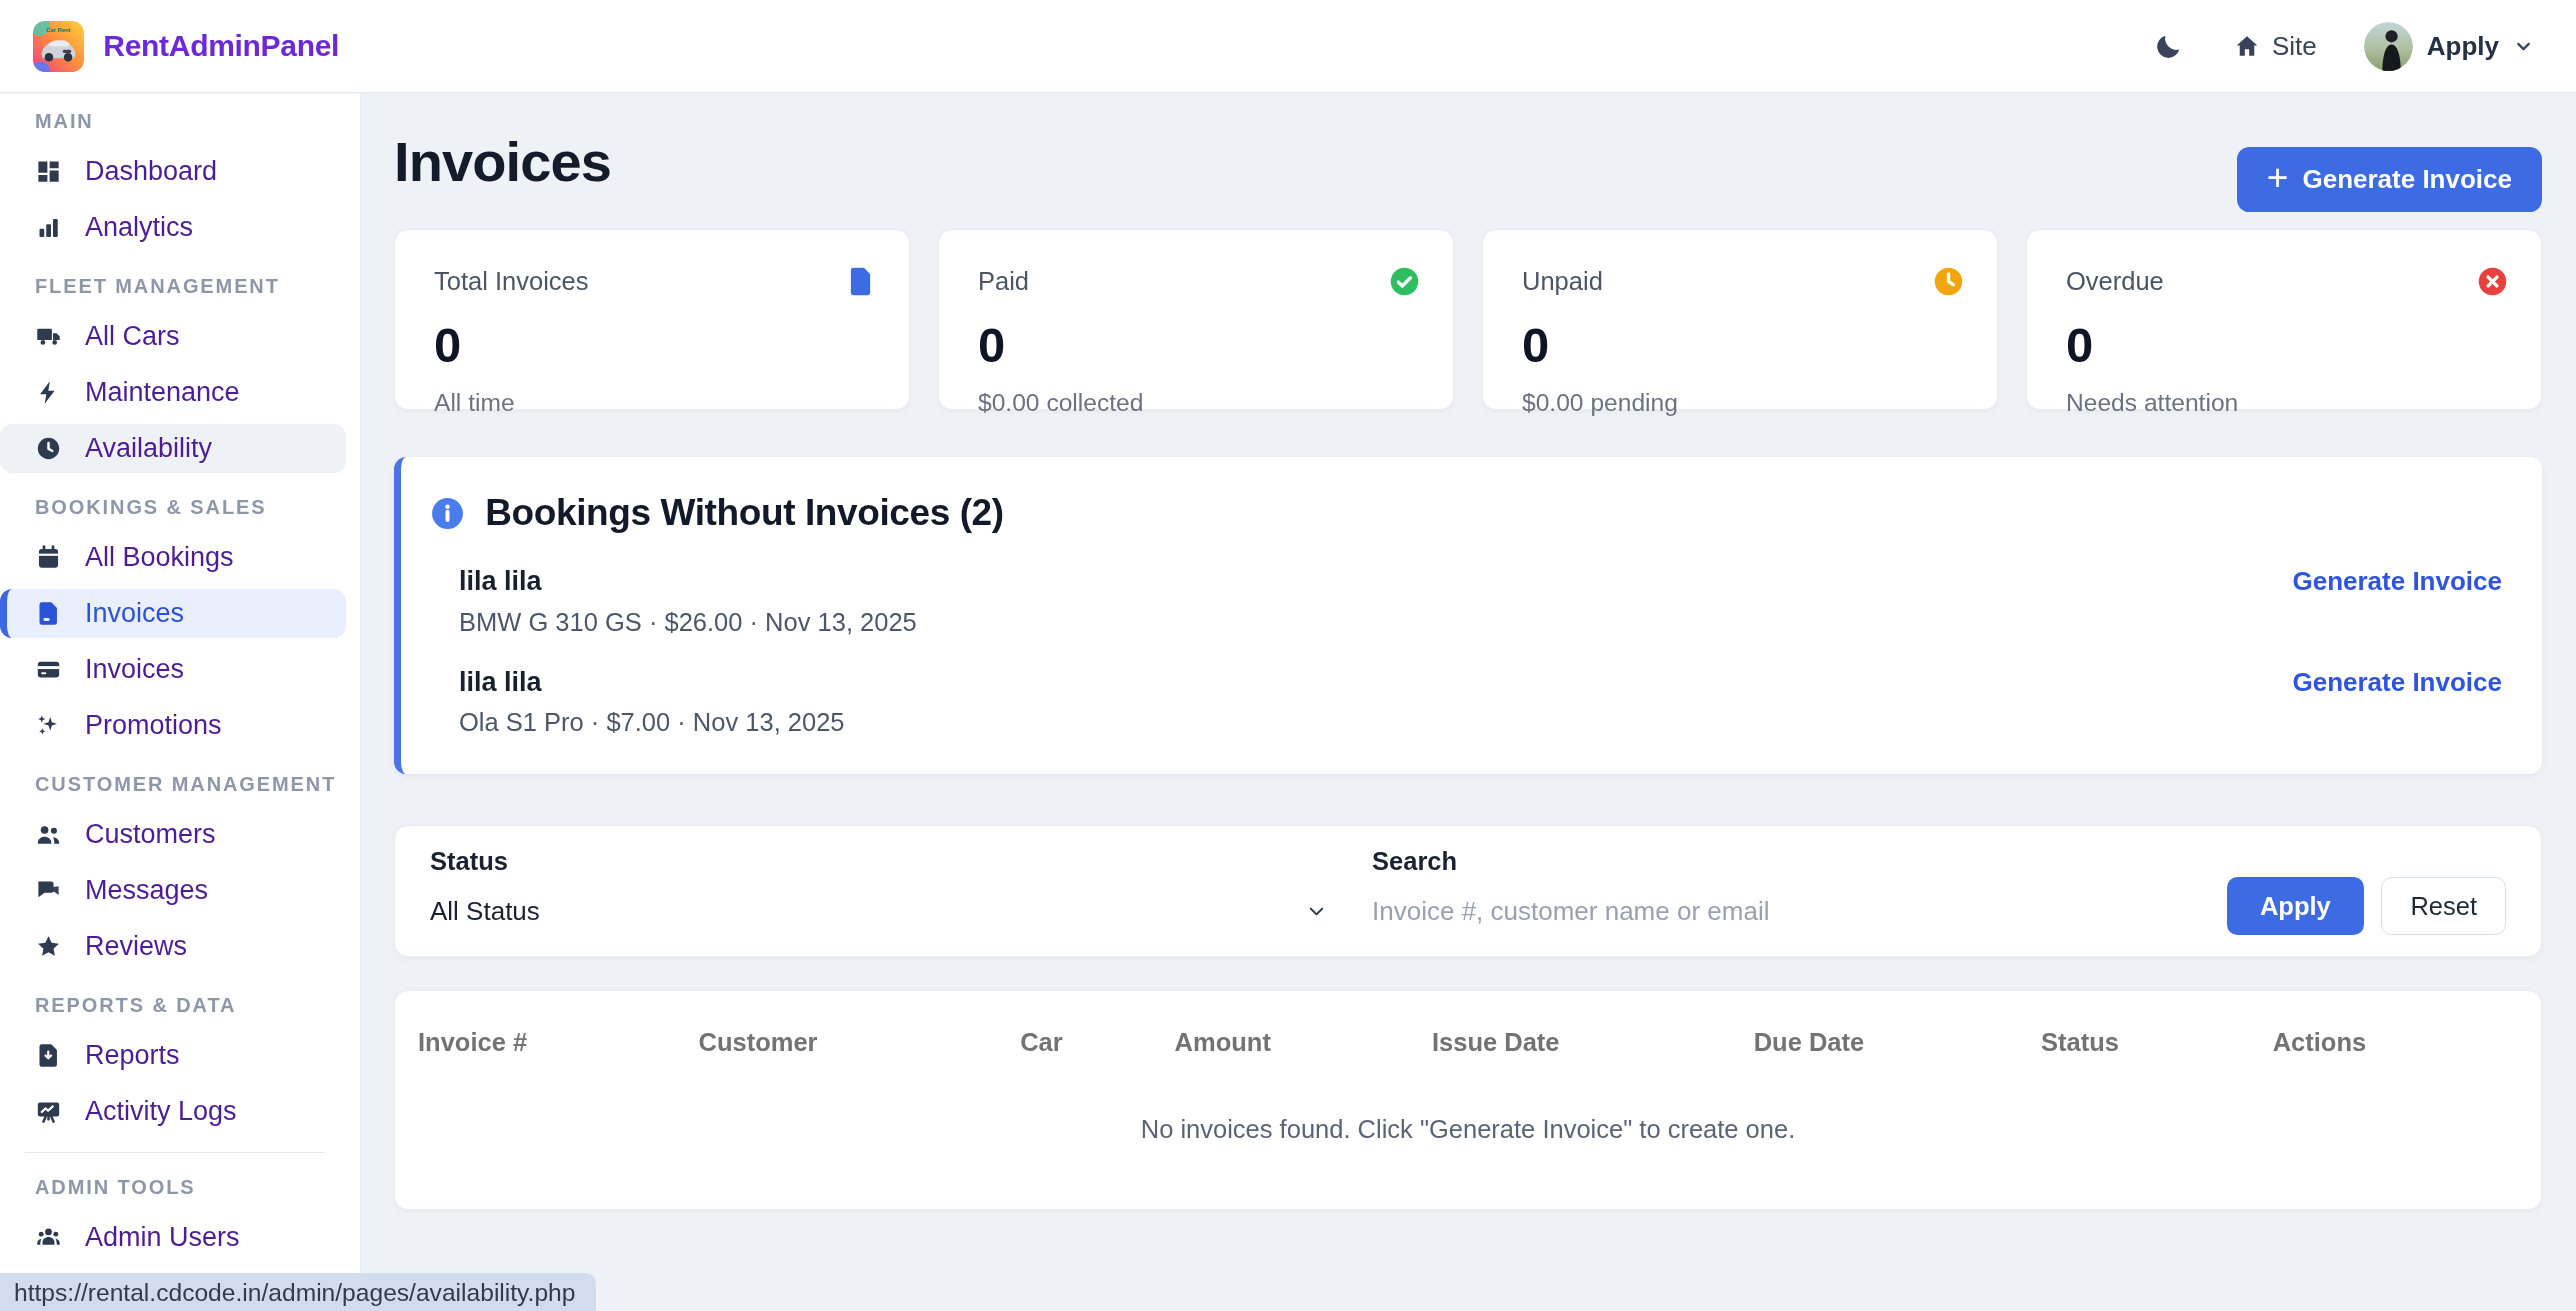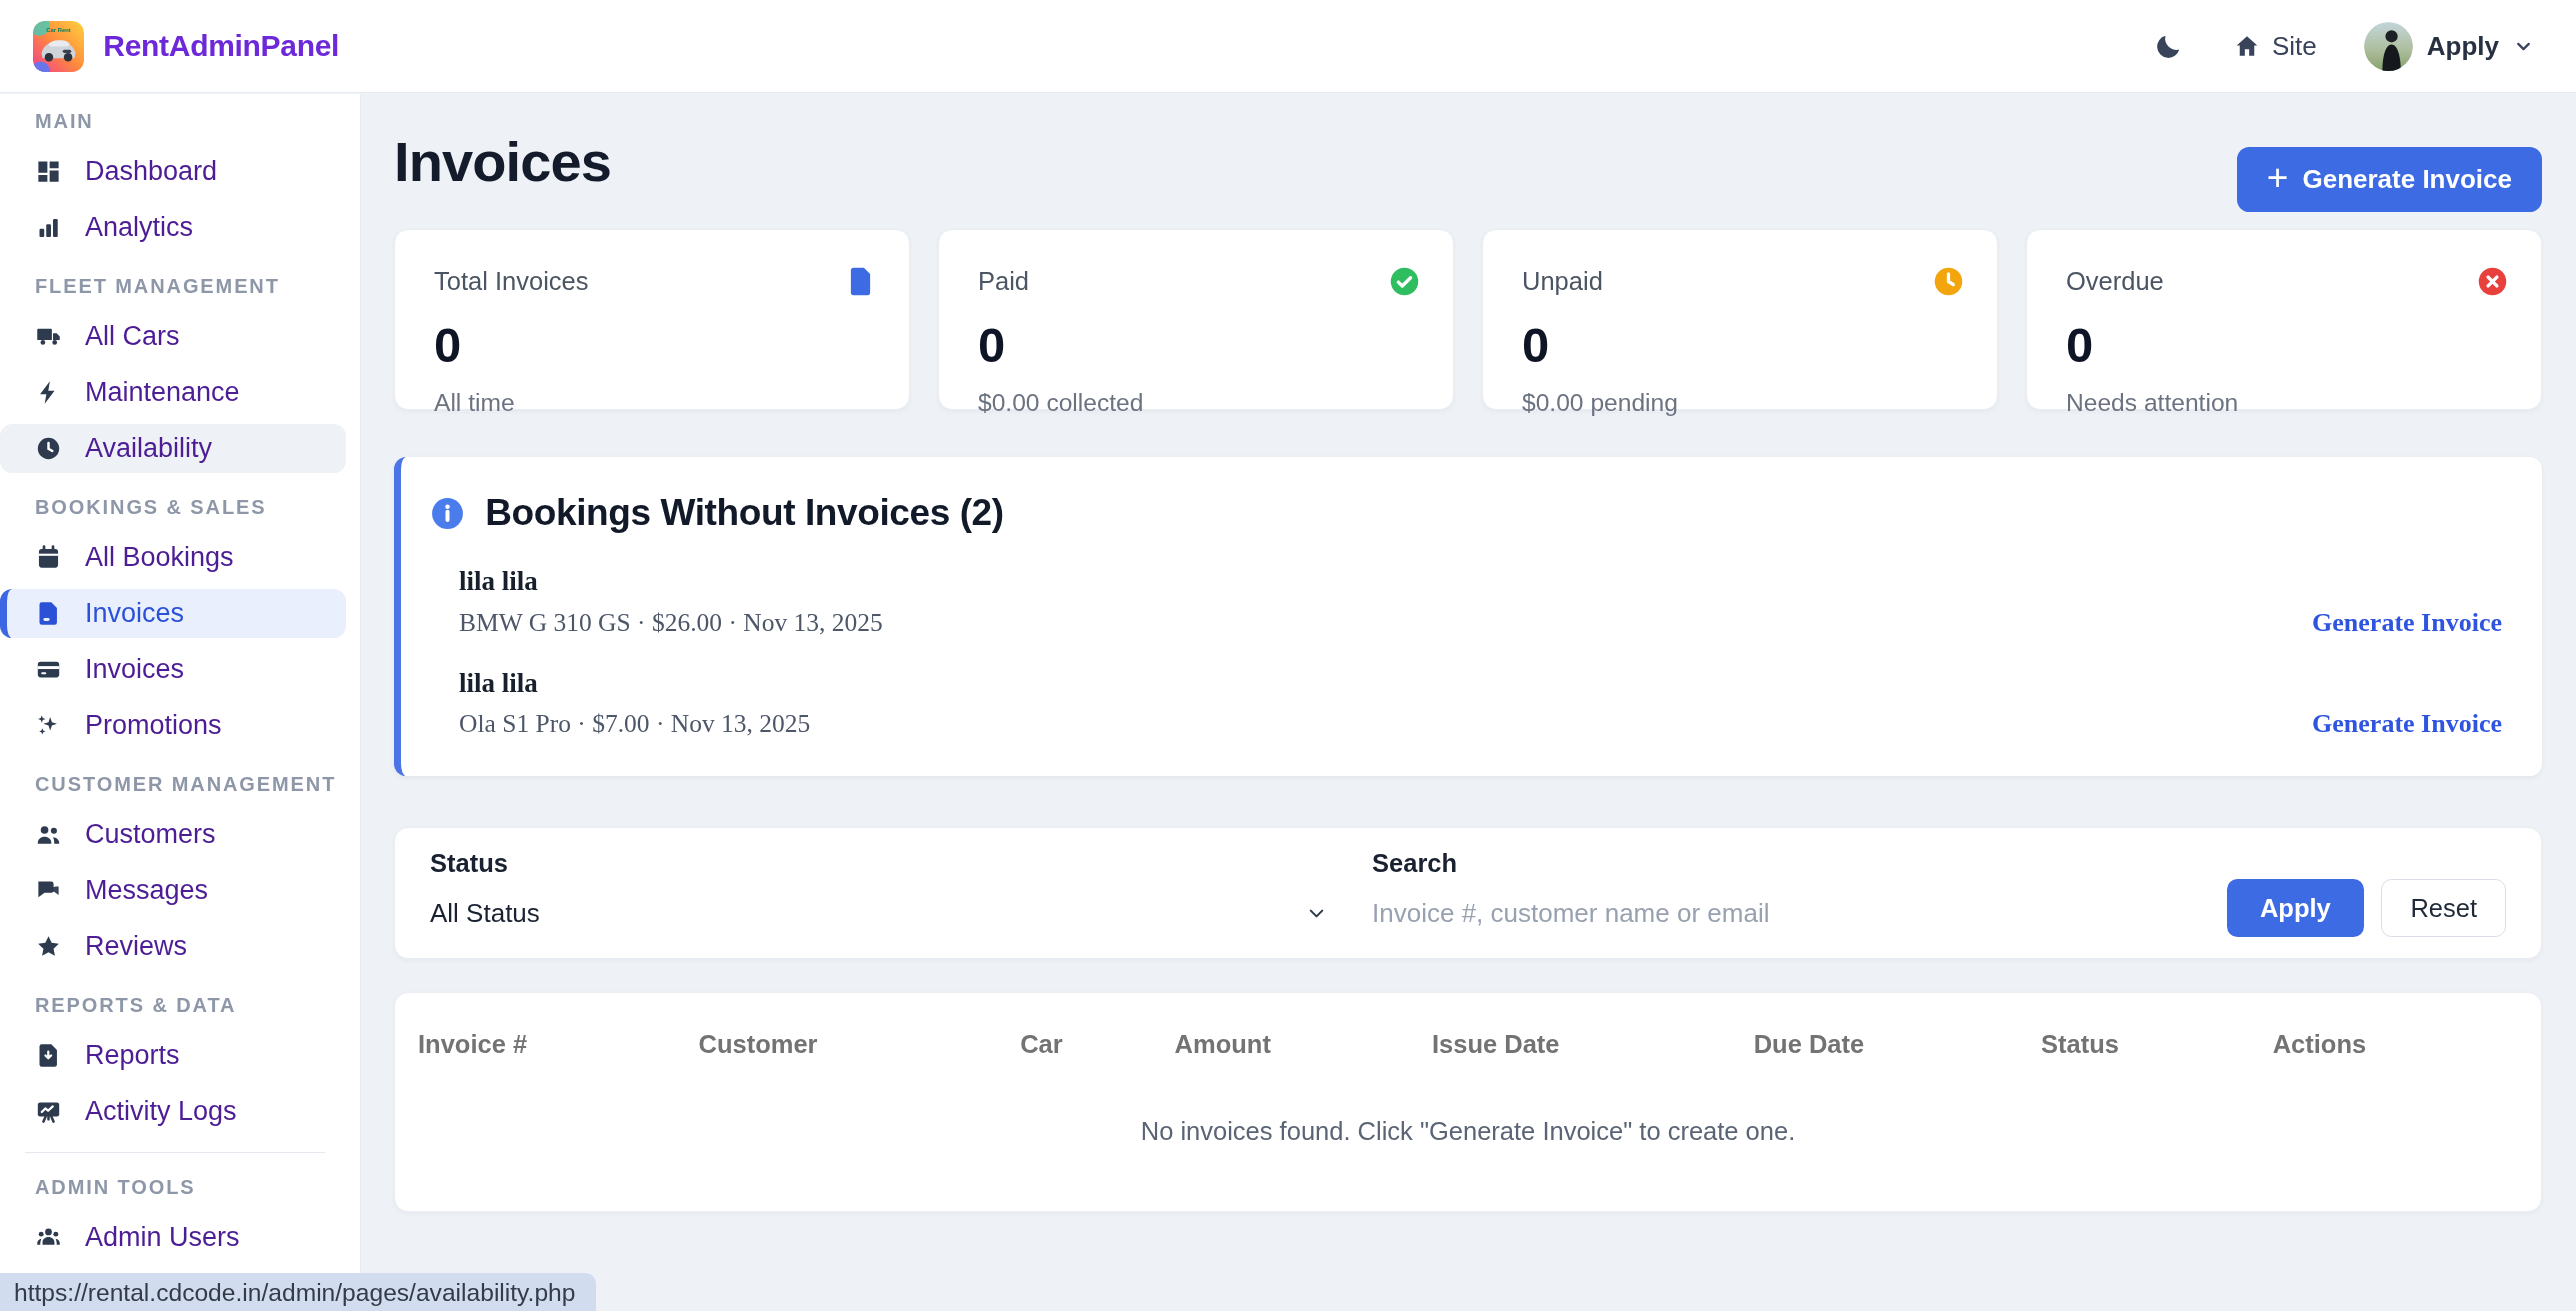--- a/index.html
+++ b/index.html
@@ -79,21 +79,21 @@
   
   .bookings-panel {
     margin-top:47px; background:#fff; border-radius:12.3px;
     border-left:7px solid #4a74e8; box-shadow:0 1.8px 5.3px rgba(16,24,40,.05);
     padding:35px 40px 24.6px 28px;
   }
   .bookings-head { display:flex; align-items:center; gap:19.3px; }
   .info-ic { width:37px; height:37px; flex:none; }
   .bookings-title { font-size:37px; font-weight:800; color:#121a2a; letter-spacing:-0.4px; }
   .booking-rows { margin-top:32px; padding-left:30px; }
-  .booking-row { display:flex; justify-content:space-between; align-items:flex-end; margin-bottom:30px;font-family:Liberation Serif, serif; }
+  .booking-row { display:flex; justify-content:space-between; align-items:flex-start; margin-bottom:30px; }
   .booking-row:last-child { margin-bottom:12.3px; }
   .booking-name { font-size:27px; font-weight:700; color:#18202e; }
   .booking-details { font-size:25.5px; color:#4d5768; margin-top:10.5px; }
   .booking-link { font-size:26px; font-weight:600; color:#2f55e0; cursor:pointer; text-decoration:none; }
 
   
   .filter-card {
     margin-top:51px; background:#fff; border:0.9px solid #eaedf2; border-radius:14px;
     box-shadow:0 1.8px 5.3px rgba(16,24,40,.04);
     padding:28px 35px; display:flex; align-items:flex-end; gap:39px; height:132px;

